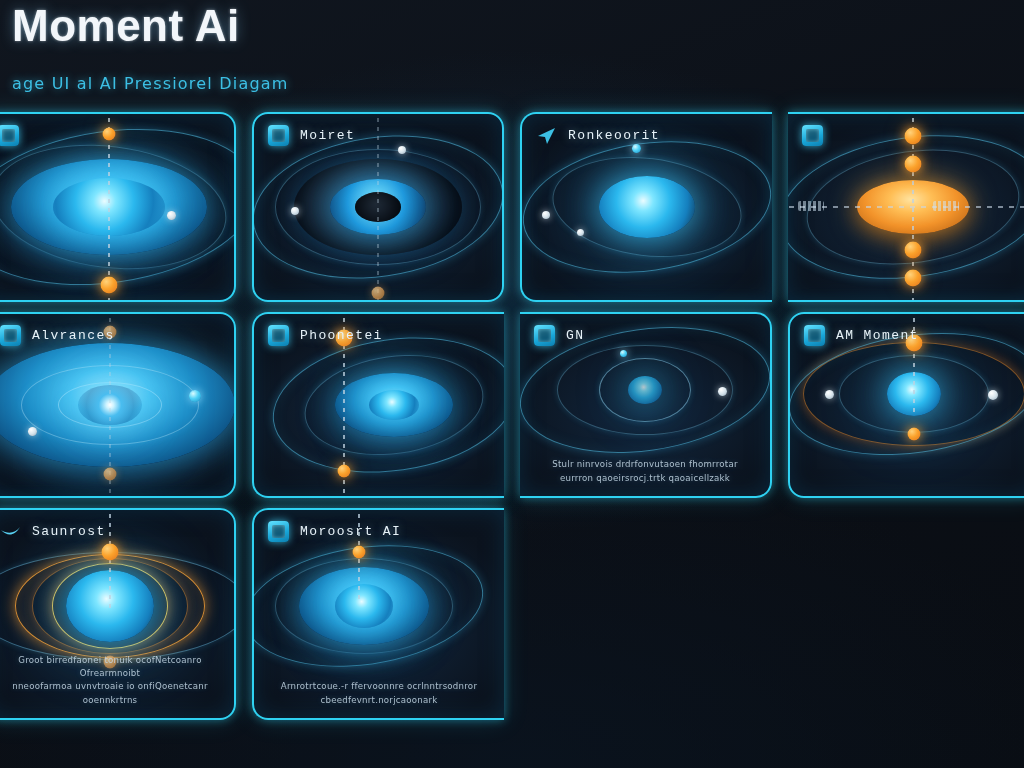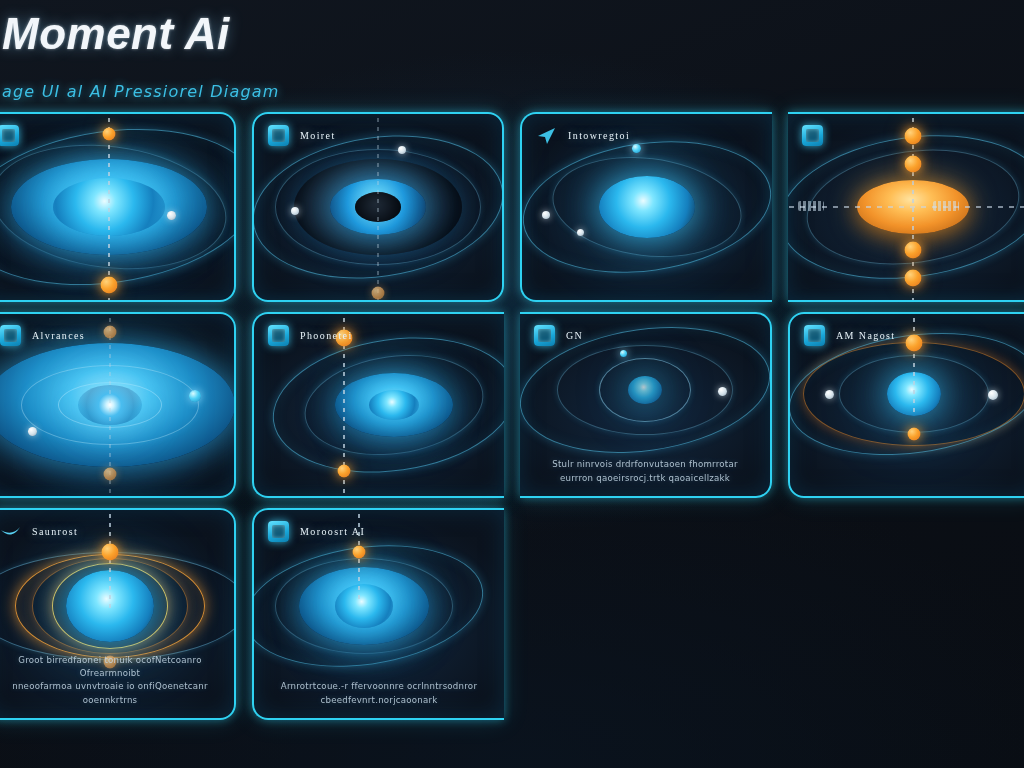--- a/index.html
+++ b/index.html
@@ -14,21 +14,21 @@
   .bg-vignette{
     position:absolute; inset:0;
     background:
       radial-gradient(ellipse 60% 45% at 50% 38%, rgba(20,46,70,.55) 0%, rgba(12,16,23,0) 70%),
       radial-gradient(ellipse 80% 60% at 50% 100%, rgba(10,20,32,.8) 0%, rgba(12,16,23,0) 70%),
       linear-gradient(160deg,#10161f 0%,#0b0f16 55%,#090d13 100%);
     pointer-events:none;
   }
 
   
-  .header{ position:absolute; left:0; top:12px; width:100%; height:100px; padding-left:2px;font-style:italic; }
+  .header{ position:absolute; left:0; top:4px; width:100%; height:100px; padding-left:12px; }
   .title{
     font-size:44px; font-weight:bold; color:#f2f6fa; line-height:1.0;
     letter-spacing:.5px;
     text-shadow:0 0 14px rgba(120,190,230,.45), 0 0 3px rgba(255,255,255,.5);
   }
   .subtitle{
     margin-top:26px; font-size:16px; color:#3fc9ef; letter-spacing:1.2px;
     text-shadow:0 0 9px rgba(63,201,239,.75);
     font-family:"DejaVu Sans", sans-serif;
     opacity:.95;
@@ -72,22 +72,22 @@
   }
   .card-icon::after{
     content:""; position:absolute; inset:4px;
     border-radius:2px;
     background:rgba(8,26,40,.55);
     box-shadow:inset 0 0 4px rgba(140,235,255,.6);
   }
   .icon-swoosh{ background:none; box-shadow:none; }
   .icon-swoosh::after{ display:none; }
   .card-title{
-    font-size:10px; color:#e7f2f8; letter-spacing:1.4px;
-    font-family:Liberation Serif, serif;
+    font-size:13px; color:#e7f2f8; letter-spacing:1.4px;
+    font-family:Liberation Mono, monospace;
     text-shadow:0 0 8px rgba(150,215,245,.55);
     white-space:nowrap;
   }
 
   
   .viz{ position:absolute; inset:0; z-index:2; }
 
   
   .spine{
     position:absolute; left:50%; top:-14px; bottom:-14px; width:2px;
@@ -271,21 +271,21 @@
       <div class="sat cyan" style="width:9px;height:9px;left:44%;top:16%;"></div>
       <div class="sat pale" style="width:8px;height:8px;left:8%;top:52%;"></div>
       <div class="sat pale" style="width:7px;height:7px;left:22%;top:62%;"></div>
     </div>
     <div class="card-head">
       <span class="card-icon icon-swoosh">
         <svg width="21" height="21" viewBox="0 0 21 21" aria-hidden="true">
           <path d="M2 11 L19 3 L11 19 L9 12 Z" fill="#3fc9ef" opacity=".95"></path>
         </svg>
       </span>
-      <span class="card-title">Intowregtoi</span>
+      <span class="card-title">Ronkeoorit</span>
     </div>
   </div>
 
   <div class="card clip-left">
     <div class="viz">
       <div class="spine"></div>
       <div class="rail"></div>
       <div class="orbit tilt" style="width:268px;height:140px;"></div>
       <div class="orbit thin tilt" style="width:214px;height:112px;"></div>
       <div class="platter amber" style="width:112px;height:54px;"></div>
@@ -360,21 +360,21 @@
       <div class="orbit tilt" style="width:252px;height:118px;top:44%;"></div>
       <div class="orbit thin" style="width:150px;height:78px;top:44%;"></div>
       <div class="core cyan" style="width:54px;height:44px;top:44%;"></div>
       <div class="sat pale" style="width:10px;height:10px;left:80%;top:42%;"></div>
       <div class="sat pale" style="width:9px;height:9px;left:14%;top:42%;"></div>
       <div class="bead" style="top:16%;"></div>
       <div class="bead sm" style="top:66%;"></div>
     </div>
     <div class="card-head">
       <span class="card-icon"></span>
-      <span class="card-title">AM Nagost</span>
+      <span class="card-title">AM Moment</span>
     </div>
   </div>
 
   <div class="card">
     <div class="viz">
       <div class="spine" style="top:-14px;bottom:52%;"></div>
       <div class="orbit thin" style="width:276px;height:108px;top:46%;border-color:rgba(110,200,240,.45);"></div>
       <div class="orbit amber" style="width:190px;height:104px;top:46%;"></div>
       <div class="orbit amber-soft" style="width:156px;height:96px;top:46%;"></div>
       <div class="orbit amber" style="width:116px;height:86px;top:46%;border-color:rgba(255,200,70,.95);"></div>

